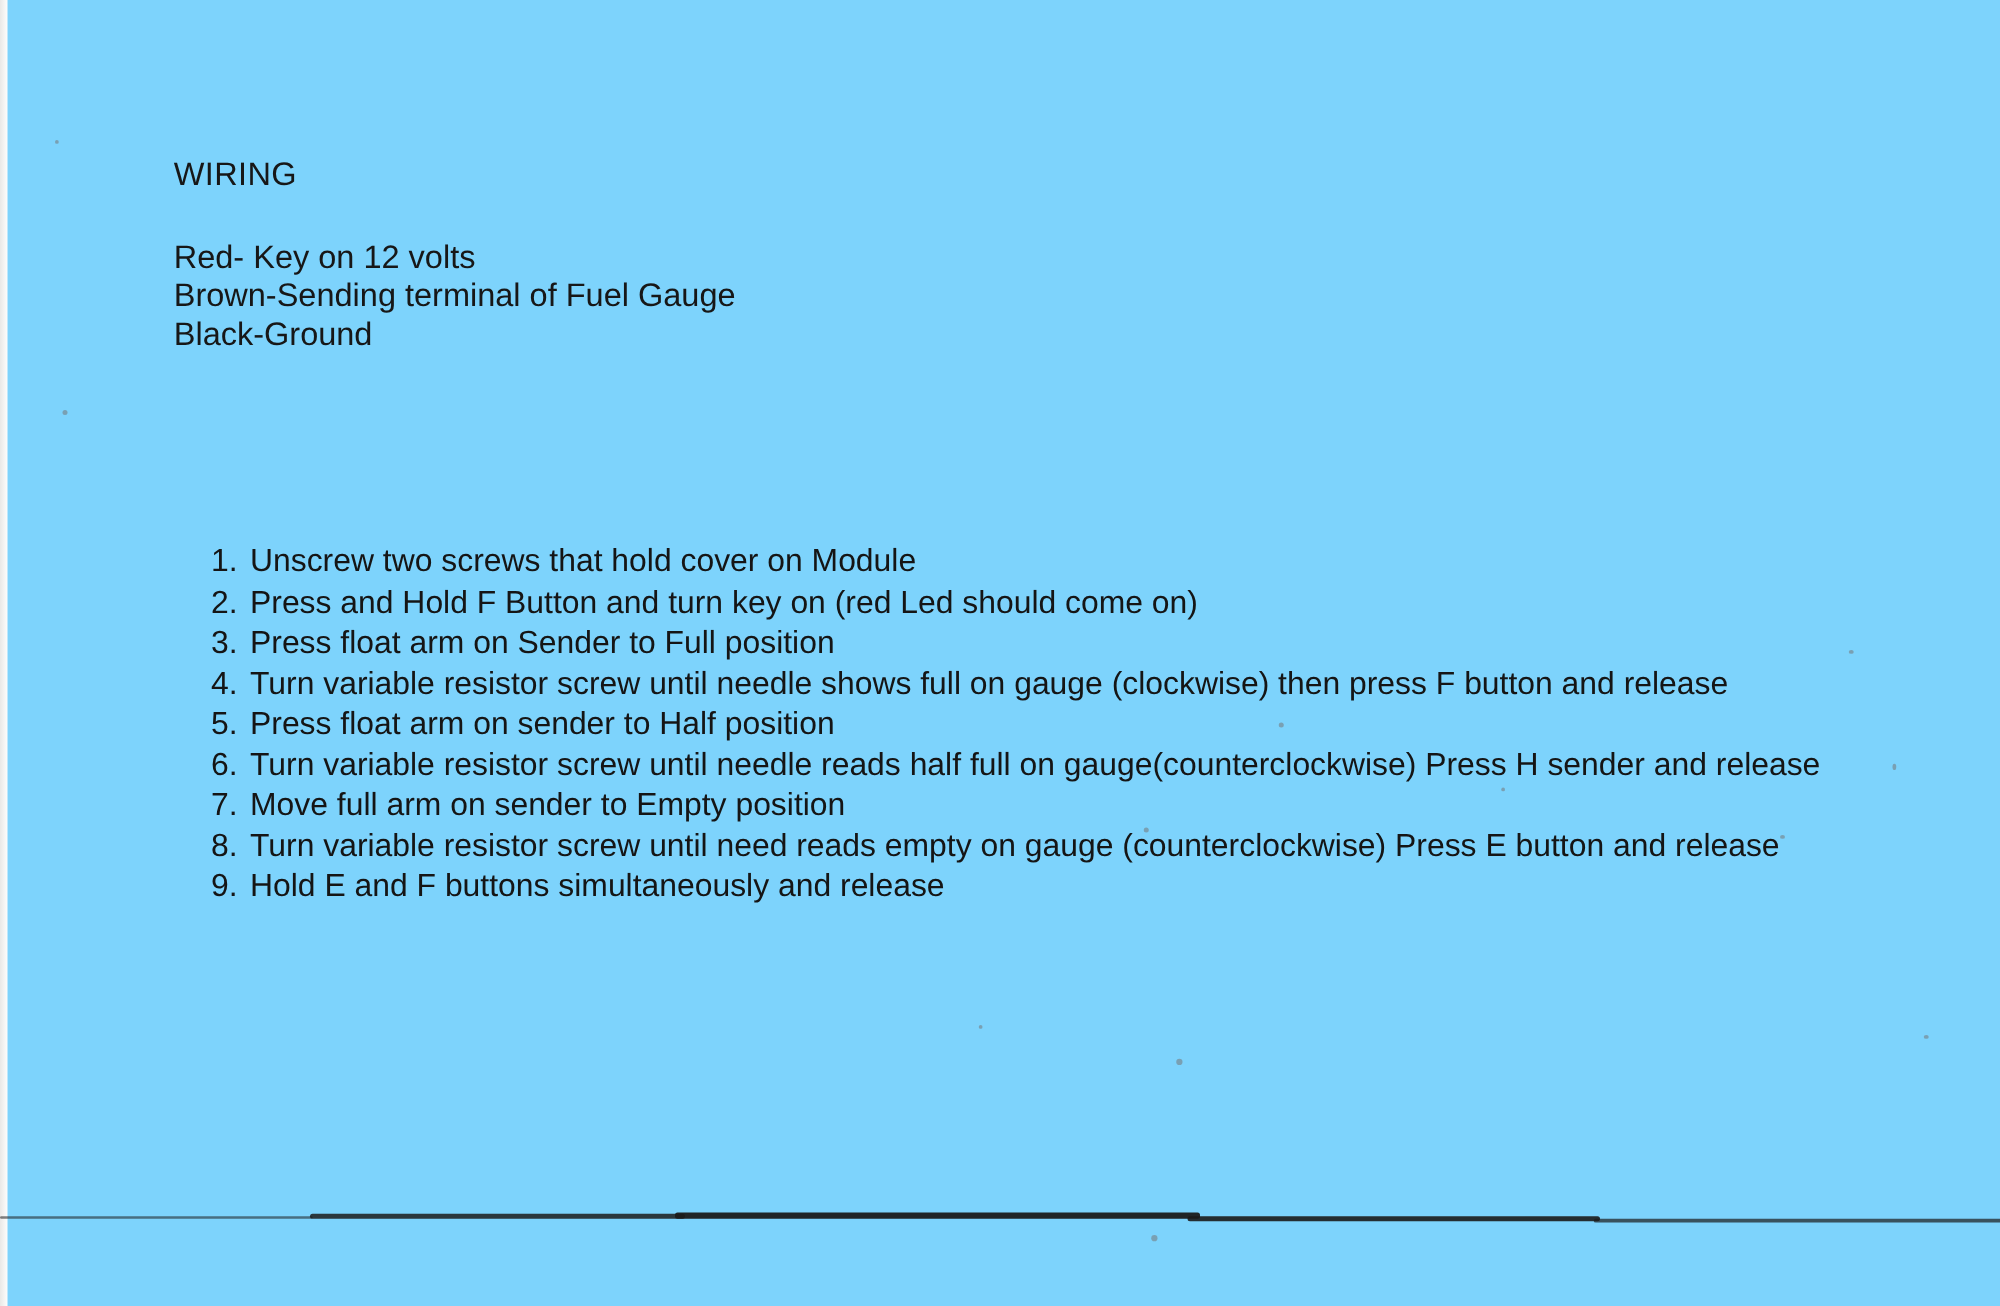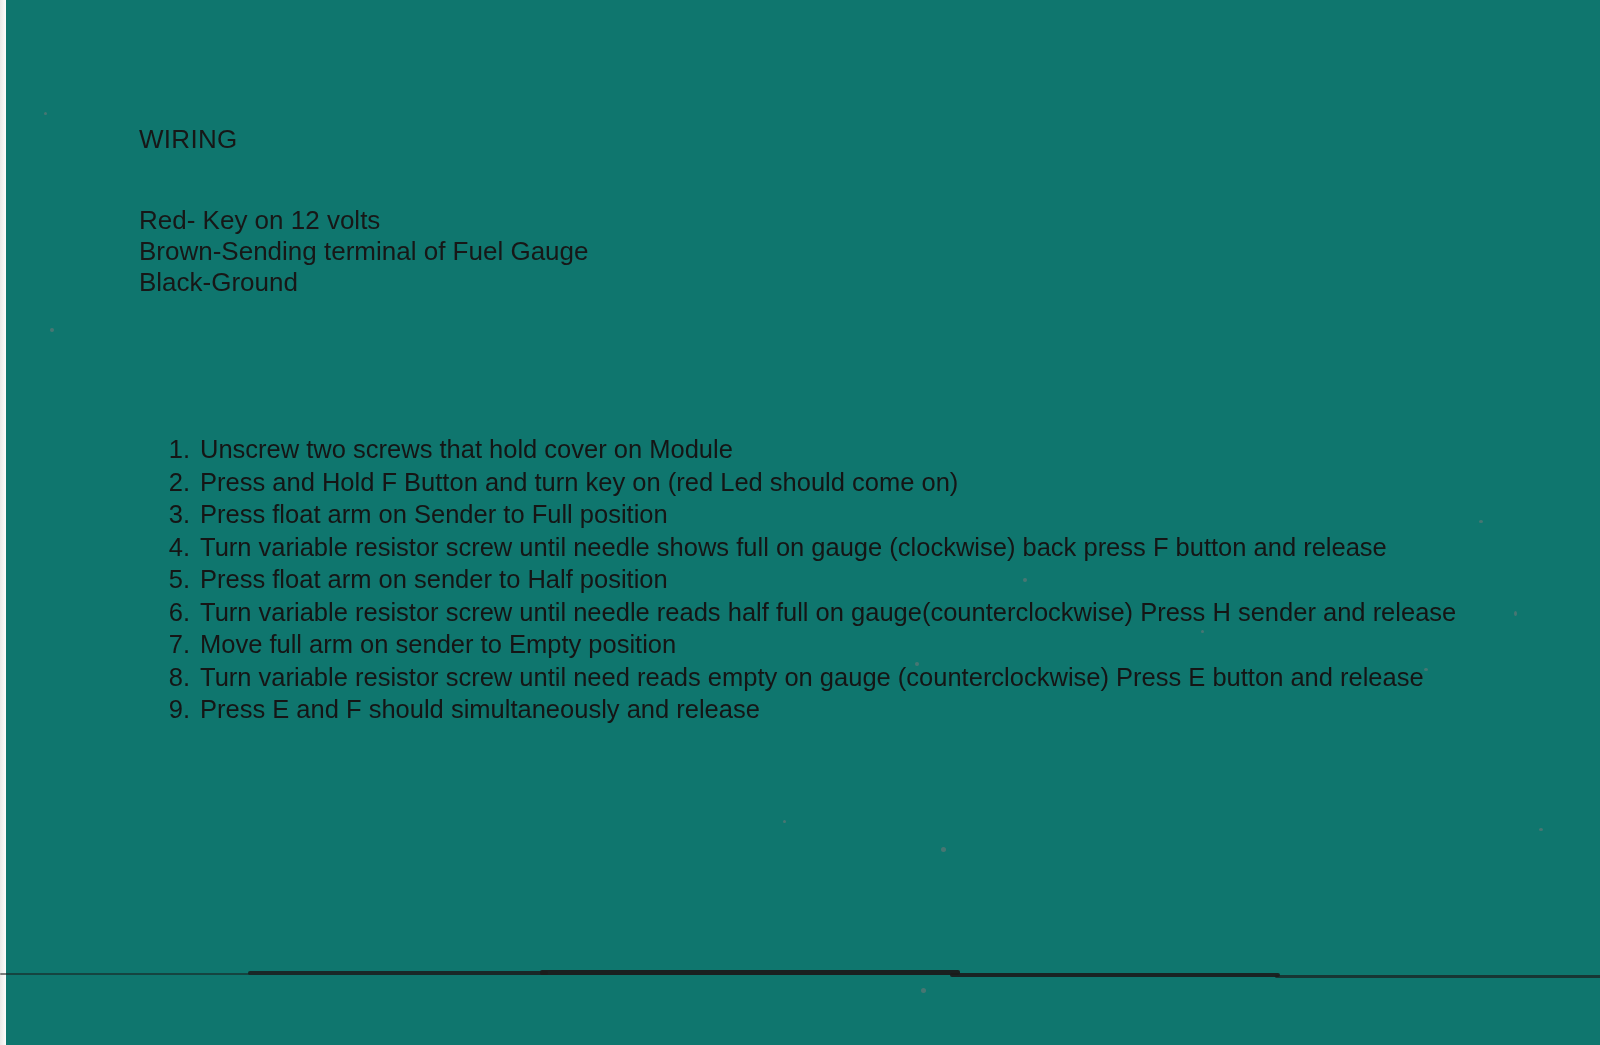--- a/index.html
+++ b/index.html
@@ -13,21 +13,21 @@
     position: relative;
     overflow: hidden;
     font-family: "Liberation Sans", sans-serif;
     color: #111111;
   }
 
   
   .page {
     position: absolute;
     inset: 0;
-    background: #0f766e;
+    background: #7dd3fc;
   }
 
   .scan-edge-left {
     position: absolute;
     left: 0;
     top: 0;
     width: 6px;
     height: 1045px;
     background: linear-gradient(to right, #e9e9e7, #fdfdfc);
   }
@@ -44,21 +44,21 @@
     left: 139px;
     top: 124px;
     font-size: 26px;
     letter-spacing: 0.3px;
     color: #171717;
   }
 
   .wiring-list {
     position: absolute;
     left: 139px;
-    top: 205px;
+    top: 190px;
     font-size: 26px;
     line-height: 31px;
     color: #171717;
   }
   .wiring-list div {
     white-space: nowrap;
   }
 
   .steps {
     position: absolute;
@@ -137,41 +137,41 @@
       <div class="step">
         <span class="num">2.</span>
         <span class="txt">Press and Hold F Button and turn key on (red Led should come on)</span>
       </div>
       <div class="step">
         <span class="num">3.</span>
         <span class="txt">Press float arm on Sender to Full position</span>
       </div>
       <div class="step">
         <span class="num">4.</span>
-        <span class="txt">Turn variable resistor screw until needle shows full on gauge (clockwise) back press F button and release</span>
+        <span class="txt">Turn variable resistor screw until needle shows full on gauge (clockwise) then press F button and release</span>
       </div>
       <div class="step">
         <span class="num">5.</span>
         <span class="txt">Press float arm on sender to Half position</span>
       </div>
       <div class="step">
         <span class="num">6.</span>
         <span class="txt">Turn variable resistor screw until needle reads half full on gauge(counterclockwise) Press H sender and release</span>
       </div>
       <div class="step">
         <span class="num">7.</span>
         <span class="txt">Move full arm on sender to Empty position</span>
       </div>
       <div class="step">
         <span class="num">8.</span>
         <span class="txt">Turn variable resistor screw until need reads empty on gauge (counterclockwise) Press E button and release</span>
       </div>
       <div class="step">
         <span class="num">9.</span>
-        <span class="txt">Press E and F should simultaneously and release</span>
+        <span class="txt">Hold E and F buttons simultaneously and release</span>
       </div>
     </div>
 
   </div>
 
   <div class="speck" style="left:44px; top:112px; width:3px; height:3px;"></div>
   <div class="speck" style="left:50px; top:328px; width:4px; height:4px;"></div>
   <div class="speck" style="left:1479px; top:520px; width:4px; height:3px;"></div>
   <div class="speck" style="left:1514px; top:611px; width:3px; height:5px;"></div>
   <div class="speck" style="left:1023px; top:578px; width:4px; height:4px;"></div>

